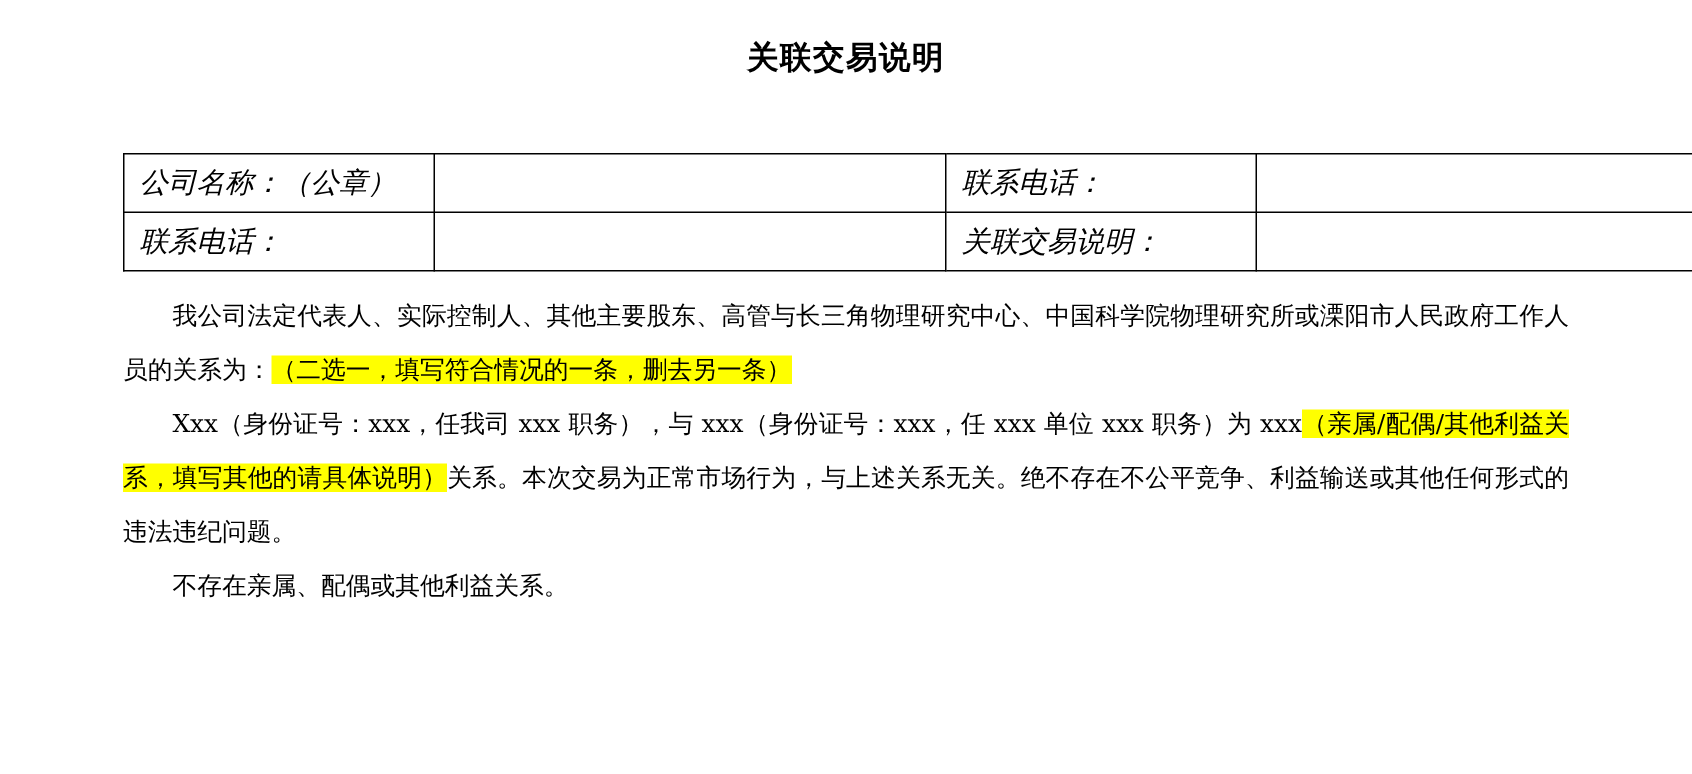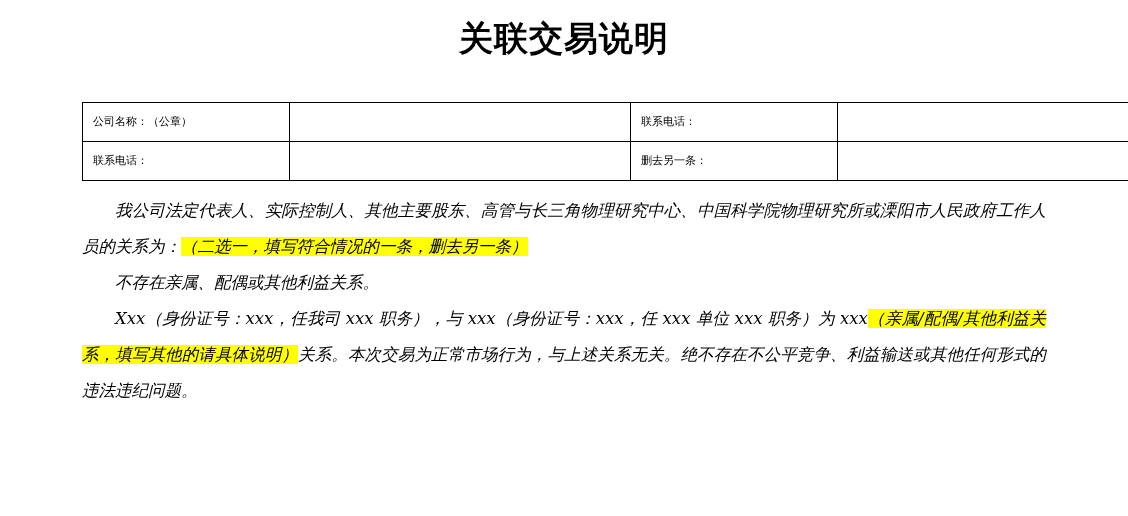--- a/index.html
+++ b/index.html
@@ -15,52 +15,52 @@
     overflow: hidden;
   }
   .page {
     position: relative;
     width: 1128px;
     height: 516px;
     box-sizing: border-box;
   }
   .doc-title {
     text-align: center;
-    font-size: 34px;
+    font-size: 21px;
     font-weight: bold;
     letter-spacing: 1px;
     margin: 18px 0 0 0;
     padding: 0;
     line-height: 40px;
   }
   .info-table {
     border-collapse: collapse;
     margin: 44px 0 0 82px;
     width: 964px;
     table-layout: fixed;
   }
   .info-table td {
     border: 1px solid #000000;
     height: 38px;
-    font-size: 11px;
+    font-size: 19px;
     padding: 0 10px;
     vertical-align: middle;
     line-height: 38px;
+    font-style: italic;
   }
   .col-a { width: 186px; }
   .col-b { width: 320px; }
   .col-c { width: 186px; }
   .col-d { width: 272px; }
 
   .body-text {
     margin: 12px 82px 0 82px;
     font-size: 16.5px;
     line-height: 36px;
     text-align: justify;
-    font-style: italic;
   }
   .para {
     margin: 0;
     padding: 0;
     text-indent: 33px;
   }
   .para.first { margin-top: 8px; }
   .hl {
     background: #ffff00;
   }
@@ -83,30 +83,30 @@
     <tbody>
       <tr>
         <td class="col-a">公司名称：（公章）</td>
         <td class="col-b"></td>
         <td class="col-c">联系电话：</td>
         <td class="col-d"></td>
       </tr>
       <tr>
         <td class="col-a">联系电话：</td>
         <td class="col-b"></td>
-        <td class="col-c">删去另一条：</td>
+        <td class="col-c">关联交易说明：</td>
         <td class="col-d"></td>
       </tr>
     </tbody>
   </table>
 
   <div class="body-text">
 
     <p class="para first"><span>我公司法定代表人、实际控制人、其他主要股东、高管与长三角物理研究中心、中国科学院物理研究所或溧阳市人民政府工作人员的关系为：</span><span class="hl">（二选一，填写符合情况的一条，删去另一条）</span></p>
 
+    <p class="para"><span>Xxx（身份证号：xxx，任我司 xxx 职务），与 xxx（身份证号：xxx，任 xxx 单位 xxx 职务）为 xxx</span><span class="hl">（亲属/配偶/其他利益关系，填写其他的请具体说明）</span><span>关系。本次交易为正常市场行为，与上述关系无关。绝不存在不公平竞争、利益输送或其他任何形式的违法违纪问题。</span></p>
+
     <p class="para">不存在亲属、配偶或其他利益关系。</p>
-
-    <p class="para"><span>Xxx（身份证号：xxx，任我司 xxx 职务），与 xxx（身份证号：xxx，任 xxx 单位 xxx 职务）为 xxx</span><span class="hl">（亲属/配偶/其他利益关系，填写其他的请具体说明）</span><span>关系。本次交易为正常市场行为，与上述关系无关。绝不存在不公平竞争、利益输送或其他任何形式的违法违纪问题。</span></p>
 
 
   </div>
 
 </div>
 
 </body></html>

